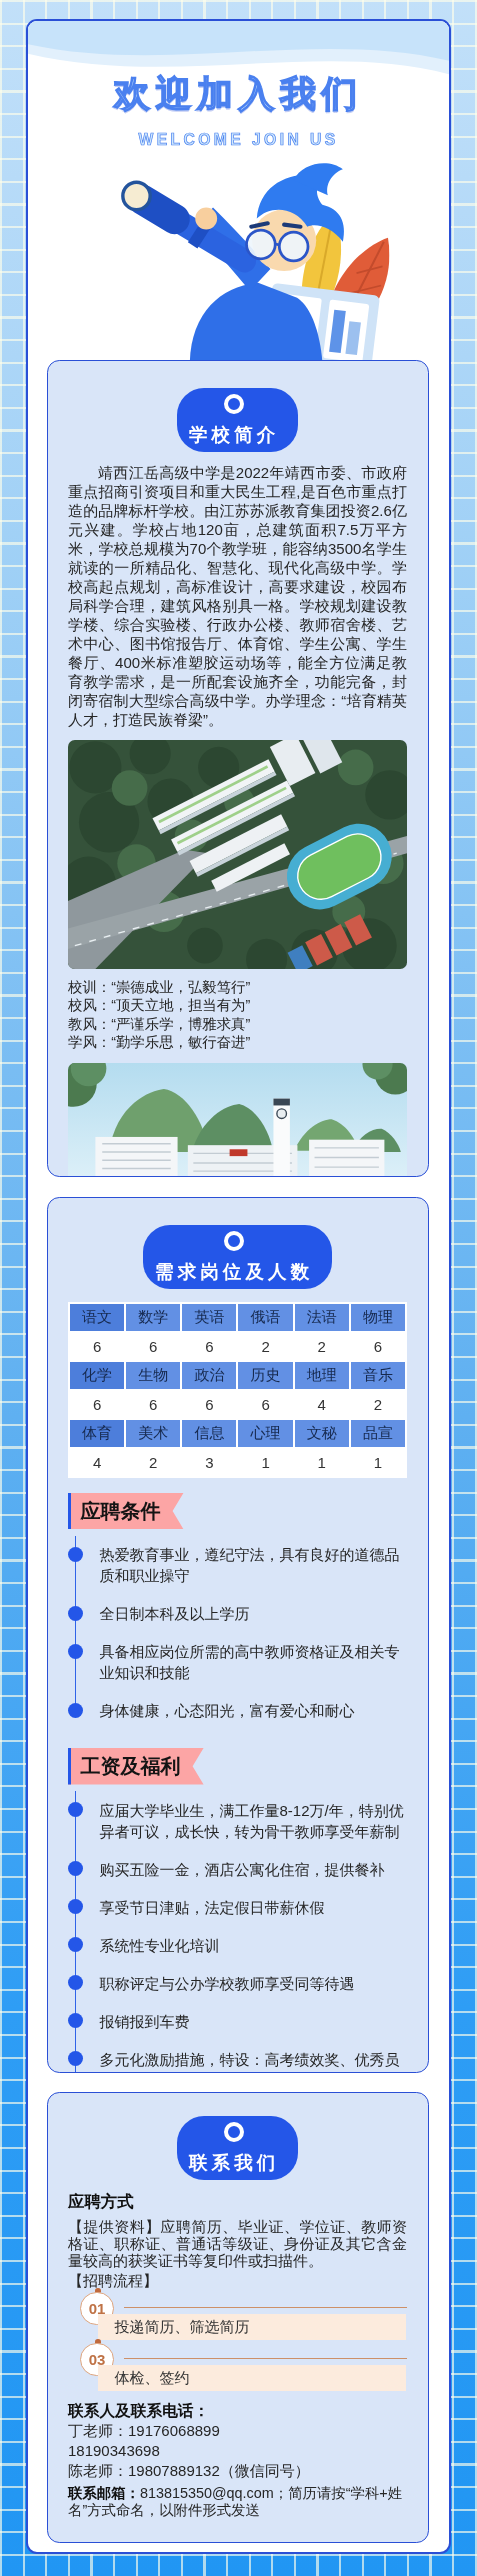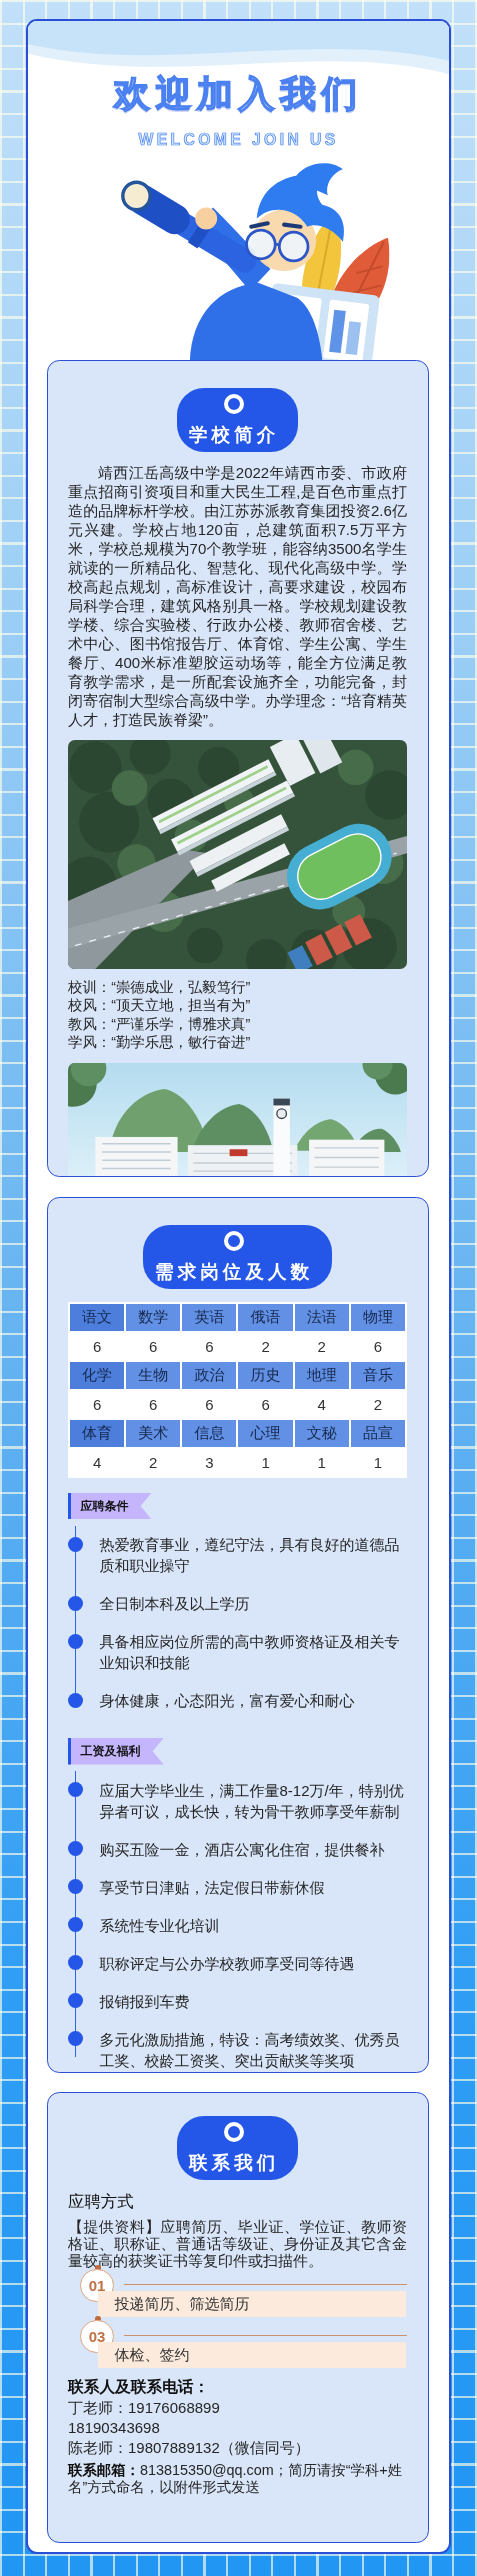--- a/index.html
+++ b/index.html
@@ -49,31 +49,31 @@
   }
   .photo{display:block;width:100%;border-radius:6.8px;margin-top:11px;}
   .mottos{margin-top:8.2px;font-size:14.4px;line-height:18.5px;color:#262626;}
   .mottos p{margin:0;}
   table.pos{width:100%;border-collapse:collapse;margin-top:12.3px;font-size:15px;}
   table.pos td{height:25px;text-align:center;border:2.1px solid #ffffff;}
   tr.hdr td{background:#6290e4;color:#16294e;}
   tr.hdr td:first-child{background:#4d7edb;}
   tr.val td{background:#ffffff;color:#333;}
   .flag{
-    display:inline-block;background:#c4b5fd;border-left:3.4px solid #2456e8;
-    font-size:12px;font-weight:700;color:#141414;padding:4.8px 23px 4.8px 9.6px;
+    display:inline-block;background:#fca5a5;border-left:3.4px solid #2456e8;
+    font-size:20px;font-weight:700;color:#141414;padding:4.8px 23px 4.8px 9.6px;
     clip-path:polygon(0 0,100% 0,calc(100% - 11px) 50%,100% 100%,0 100%);
   }
   .flag1{margin-top:15px;}
   .flag2{margin-top:9.6px;}
   ul.blist{list-style:none;margin:15px 0 0 0;padding:0;position:relative;}
   ul.blist::before{content:"";position:absolute;left:6.8px;top:-8.2px;bottom:13.7px;width:1.4px;background:#2f63e8;}
   ul.blist li{position:relative;padding-left:31.5px;margin-bottom:17px;font-size:15px;line-height:21px;color:#262626;}
   ul.blist li .dot{position:absolute;left:0;top:2.7px;width:15px;height:15px;border-radius:50%;background:#2456e8;}
-  .method-title{margin:11px 0 0 0;font-size:16.4px;font-weight:400;color:#111;}
+  .method-title{margin:11px 0 0 0;font-size:16.4px;font-weight:700;color:#111;}
   .materials{margin:4.1px 0 0 0;font-size:15px;line-height:17px;color:#262626;text-align:justify;}
   .process-title{margin:2.7px 0 0 0;font-size:15px;line-height:20.5px;color:#262626;}
   .steps{margin-top:0;position:relative;}
   .step{position:relative;height:51px;}
   .step .circle{
     position:absolute;left:12.3px;top:0;width:31.5px;height:31.5px;border-radius:50%;
     background:#ffffff;border:1.4px solid #dda47e;color:#bf7245;
     font-size:15px;font-weight:700;display:flex;align-items:center;justify-content:center;
   }
   .step .topdot{position:absolute;left:27px;top:-3.4px;width:5.5px;height:5.5px;border-radius:50%;background:#c06a3d;}
@@ -381,20 +381,21 @@
     <div class="pad">
       <div class="pill-wrap" style="margin-top:23px;">
         <span class="pill">
           <span class="ring"></span>
           <span>联系我们</span>
         </span>
       </div>
 
       <p class="method-title">应聘方式</p>
       <p class="materials">【提供资料】应聘简历、毕业证、学位证、教师资格证、职称证、普通话等级证、身份证及其它含金量较高的获奖证书等复印件或扫描件。</p>
+      <p class="process-title">【招聘流程】</p>
 
       <div class="steps">
         <div class="step">
           <span class="topdot"></span>
           <span class="circle">01</span>
           <span class="hline"></span>
           <div class="bar">投递简历、筛选简历</div>
         </div>
         <div class="step">
           <span class="topdot"></span>

